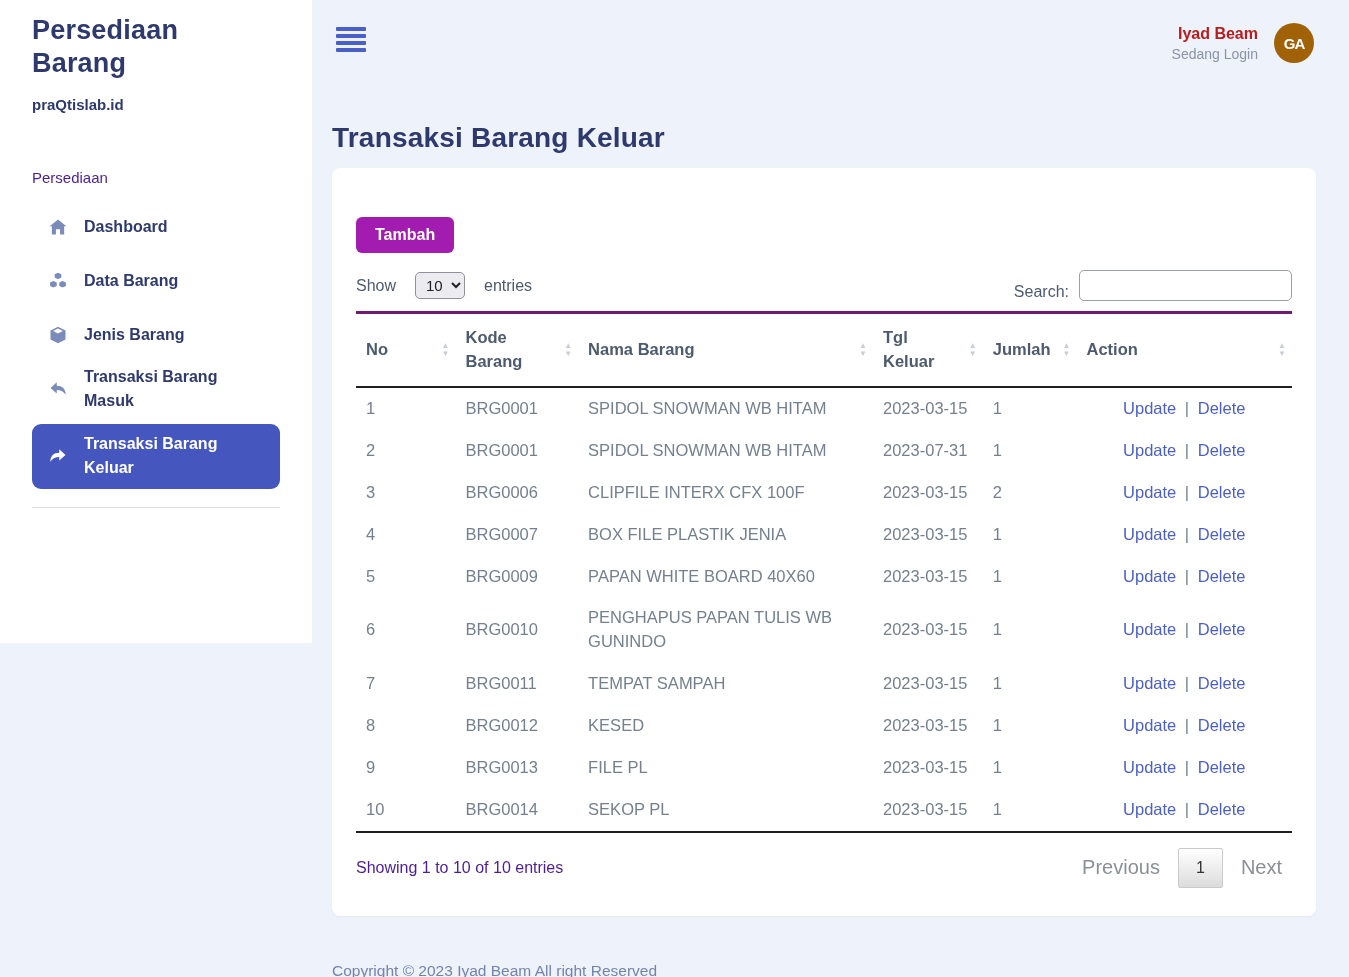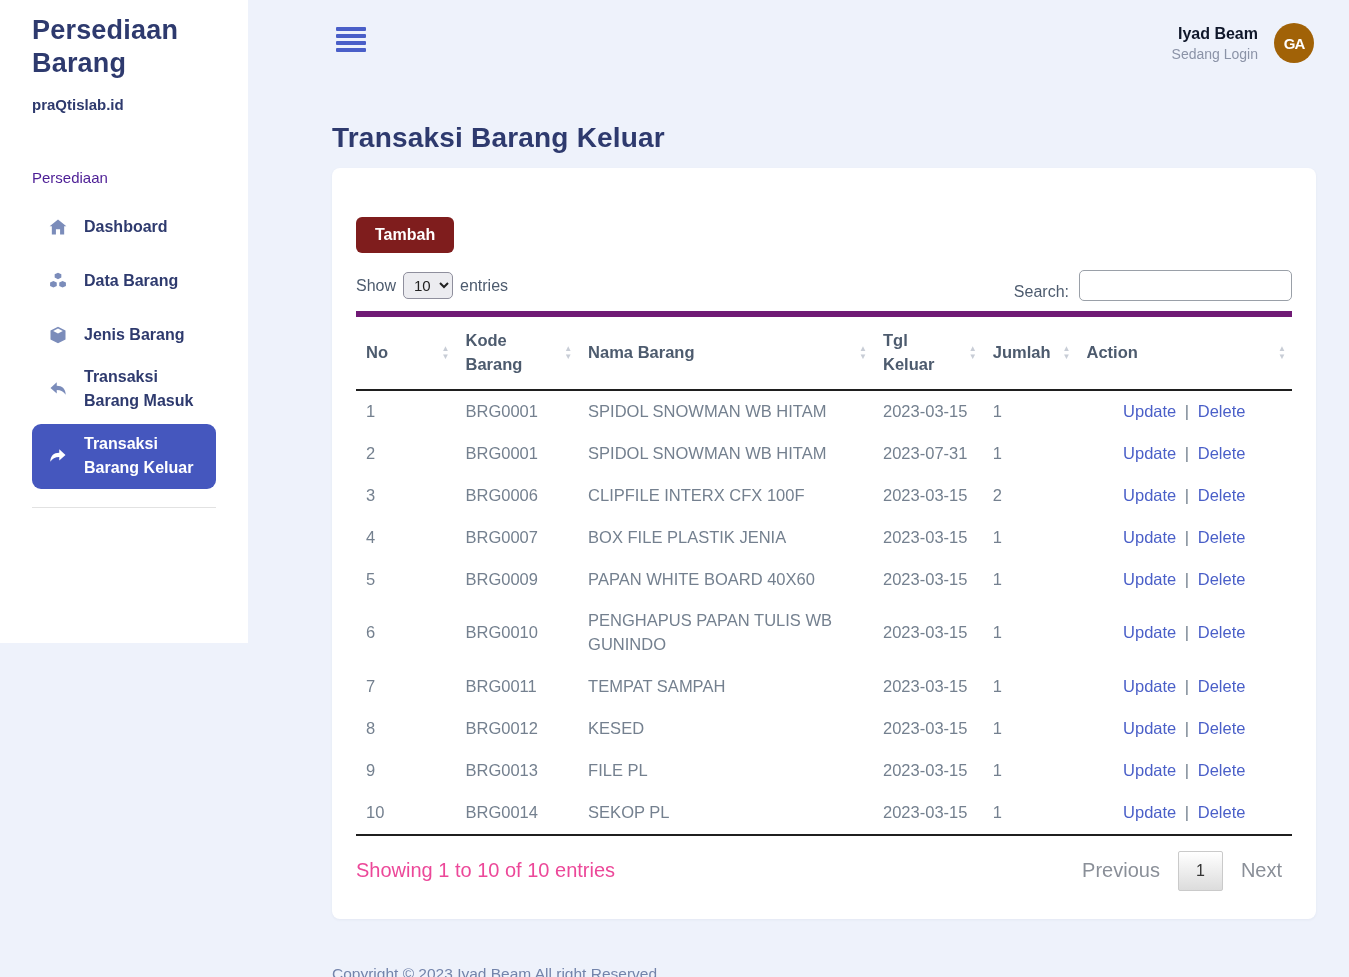--- a/index.html
+++ b/index.html
@@ -7,21 +7,21 @@
   body {
     font-family: "Liberation Sans", sans-serif;
     background: #eef2fb;
     color: #2e3a6e;
     position: relative;
   }
 
   
   .sidebar {
     position: absolute; left: 0; top: 0;
-    width: 248px; height: 643px;
+    width: 312px; height: 643px;
     background: #ffffff;
     padding-top: 14px;
   }
   .brand { padding: 0 32px; }
   .brand-title {
     font-size: 27px; font-weight: 800; color: #2e3a6e;
     line-height: 1.22; width: 200px; letter-spacing: 0.2px;
   }
   .brand-subtitle { margin-top: 16px; font-size: 15px; font-weight: 700; color: #2e3a6e; }
   .section-label { margin: 56px 32px 0 32px; font-size: 15px; color: #4c1d95; }
@@ -42,21 +42,21 @@
   .sidebar-divider { border: none; border-top: 1px solid #e2e2e2; margin: 18px 32px 0 32px; }
 
   
   .main { position: absolute; left: 300px; top: 0; width: 1049px; height: 977px; }
 
   .topbar { position: relative; height: 92px; }
   .menu-toggle { position: absolute; left: 36px; top: 27px; width: 30px; cursor: pointer; }
   .menu-toggle .bar { height: 3.5px; background: #4a5fc8; border-radius: 1px; margin-bottom: 3.5px; }
   .user-block { position: absolute; right: 35px; top: 23px; display: flex; align-items: center; }
   .user-text { text-align: right; margin-right: 16px; }
-  .user-name { font-size: 16px; font-weight: 700; color: #0f172a; }
+  .user-name { font-size: 16px; font-weight: 700; color: #b91c1c; }
   .user-status { font-size: 14px; color: #8b93a7; margin-top: 3px; }
   .avatar {
     width: 40px; height: 40px; border-radius: 50%;
     background: #a16207; color: #ffffff;
     display: flex; align-items: center; justify-content: center;
     font-size: 15px; font-weight: 700; letter-spacing: -1px;
   }
 
   .page-title {
     margin: 30px 33px 14px 32px;
@@ -65,44 +65,44 @@
 
   .card {
     margin: 0 33px 0 32px;
     background: #ffffff; border-radius: 8px;
     box-shadow: 0 1px 3px rgba(40,50,90,0.05);
     padding: 24px 24px 28px 24px;
   }
   .add-button {
     margin-top: 25px;
     display: inline-block;
-    background: #7f1d1d; color: #ffffff;
+    background: #a21caf; color: #ffffff;
     border: none; border-radius: 6px;
     font-family: "Liberation Sans", sans-serif;
     font-size: 16px; font-weight: 600;
     padding: 9px 19px; cursor: pointer;
   }
 
   .controls { display: flex; justify-content: space-between; align-items: center; margin-top: 17px; }
-  .length-control { font-size: 16px; color: #4d5b6e; display: flex; align-items: center; gap: 7px; }
+  .length-control { font-size: 16px; color: #4d5b6e; display: flex; align-items: center; gap: 19px; }
   .length-select {
     font-family: "Liberation Sans", sans-serif;
     font-size: 15px; color: #222;
     background: #ececf0; border: 1px solid #8f8f9d; border-radius: 5px;
     padding: 3px 6px; width: 50px; height: 27px;
   }
   .search-control { font-size: 16px; color: #4d5b6e; display: flex; align-items: flex-end; gap: 10px; }
   .search-input {
     width: 213px; height: 31px;
     border: 1px solid #9aa0a8; border-radius: 5px;
     background: #ffffff; padding: 0 8px;
     font-family: "Liberation Sans", sans-serif; font-size: 15px;
   }
 
-  table.data-table { width: 100%; border-collapse: collapse; margin-top: 10px; border-top: 6px solid #701a75; }
+  table.data-table { width: 100%; border-collapse: collapse; margin-top: 10px; border-top: 3px solid #701a75; }
   .data-table th {
     text-align: left; vertical-align: middle;
     font-size: 16.5px; font-weight: 700; color: #4d5b6e;
     padding: 12px 26px 12px 10px;
     border-bottom: 2px solid #1f1f1f;
     position: relative; line-height: 1.45;
   }
   .sort-icon {
     position: absolute; right: 6px; top: 50%; transform: translateY(-50%);
     display: flex; flex-direction: column; align-items: center;
@@ -114,21 +114,21 @@
     font-size: 16.5px; color: #74808f;
     padding: 9px 10px; vertical-align: middle; line-height: 1.45;
     height: 40px;
   }
   .data-table tbody tr:last-child td { border-bottom: 2px solid #1f1f1f; }
   td.action-cell { text-align: center; }
   .action-cell a { color: #4a5fc8; text-decoration: none; }
   .action-cell .sep { color: #74808f; margin: 0 4px; }
 
   .table-footer { display: flex; justify-content: space-between; align-items: center; margin-top: 15px; }
-  .info-text { font-size: 20px; color: #ec4899; }
+  .info-text { font-size: 16px; color: #4c1d95; }
   .pagination { display: flex; align-items: center; }
   .page-prev, .page-next { font-size: 20px; color: #8a8f98; cursor: default; padding: 8px 10px; }
   .page-current {
     min-width: 45px; height: 40px;
     margin: 0 8px;
     display: flex; align-items: center; justify-content: center;
     font-size: 16px; color: #333;
     border: 1px solid #cacaca; border-radius: 2px;
     background: linear-gradient(to bottom, #ffffff 0%, #dcdcdc 100%);
     cursor: pointer;

